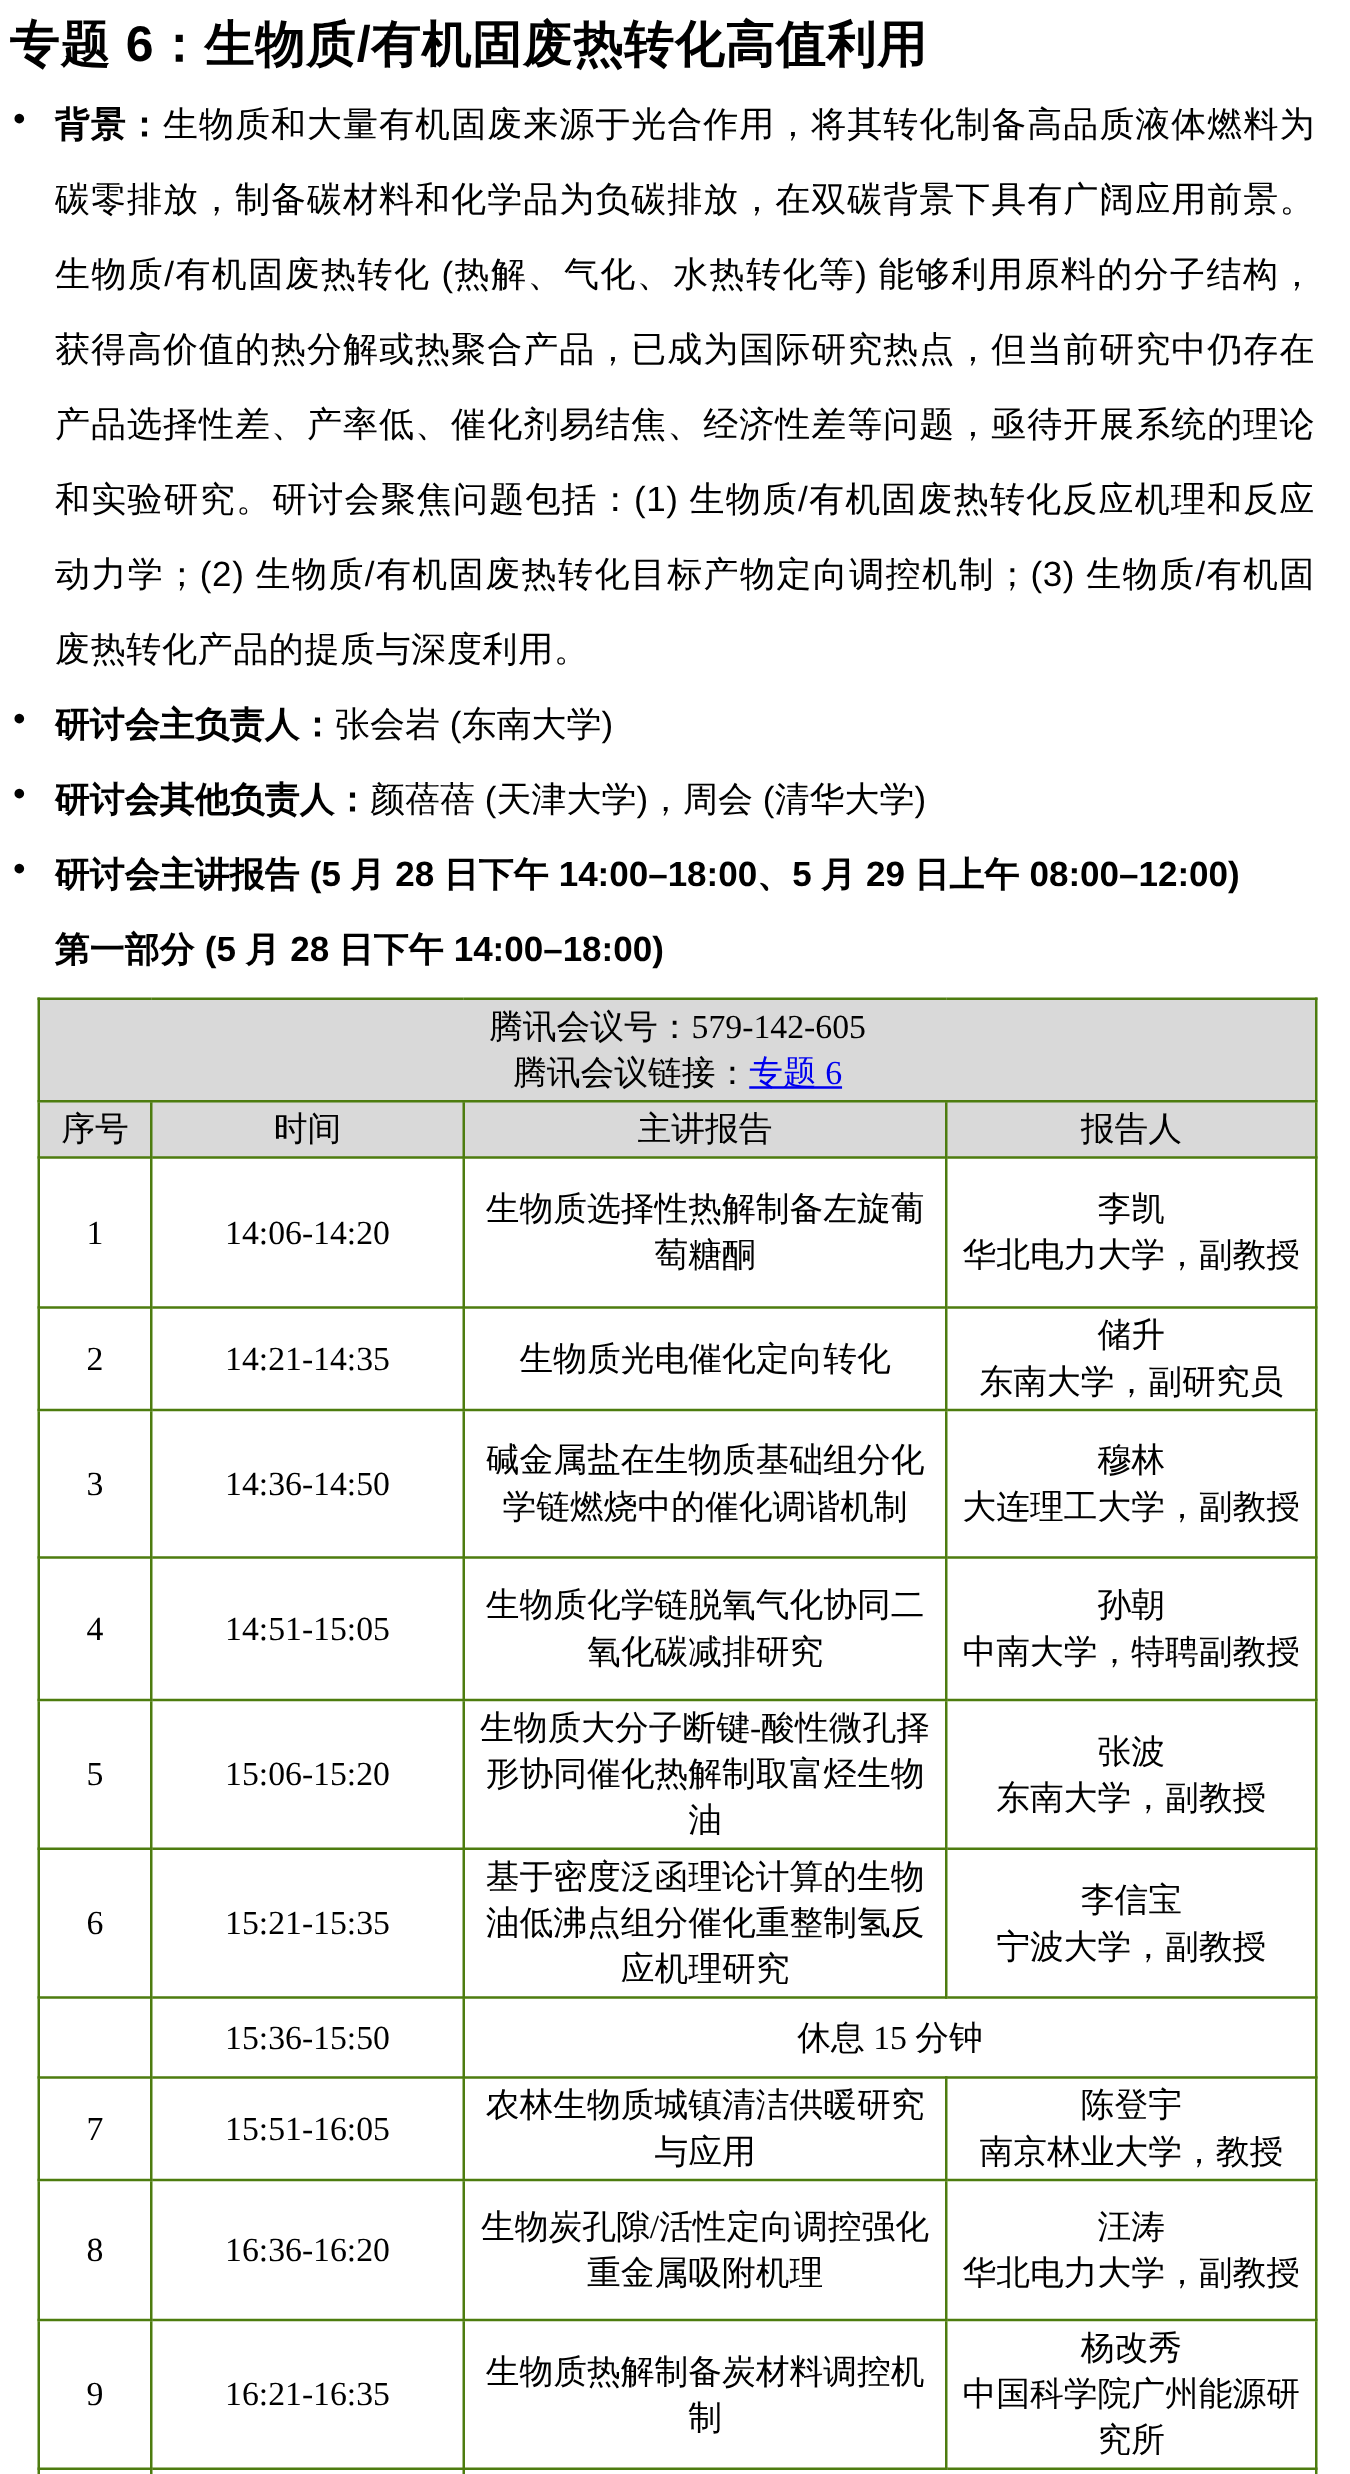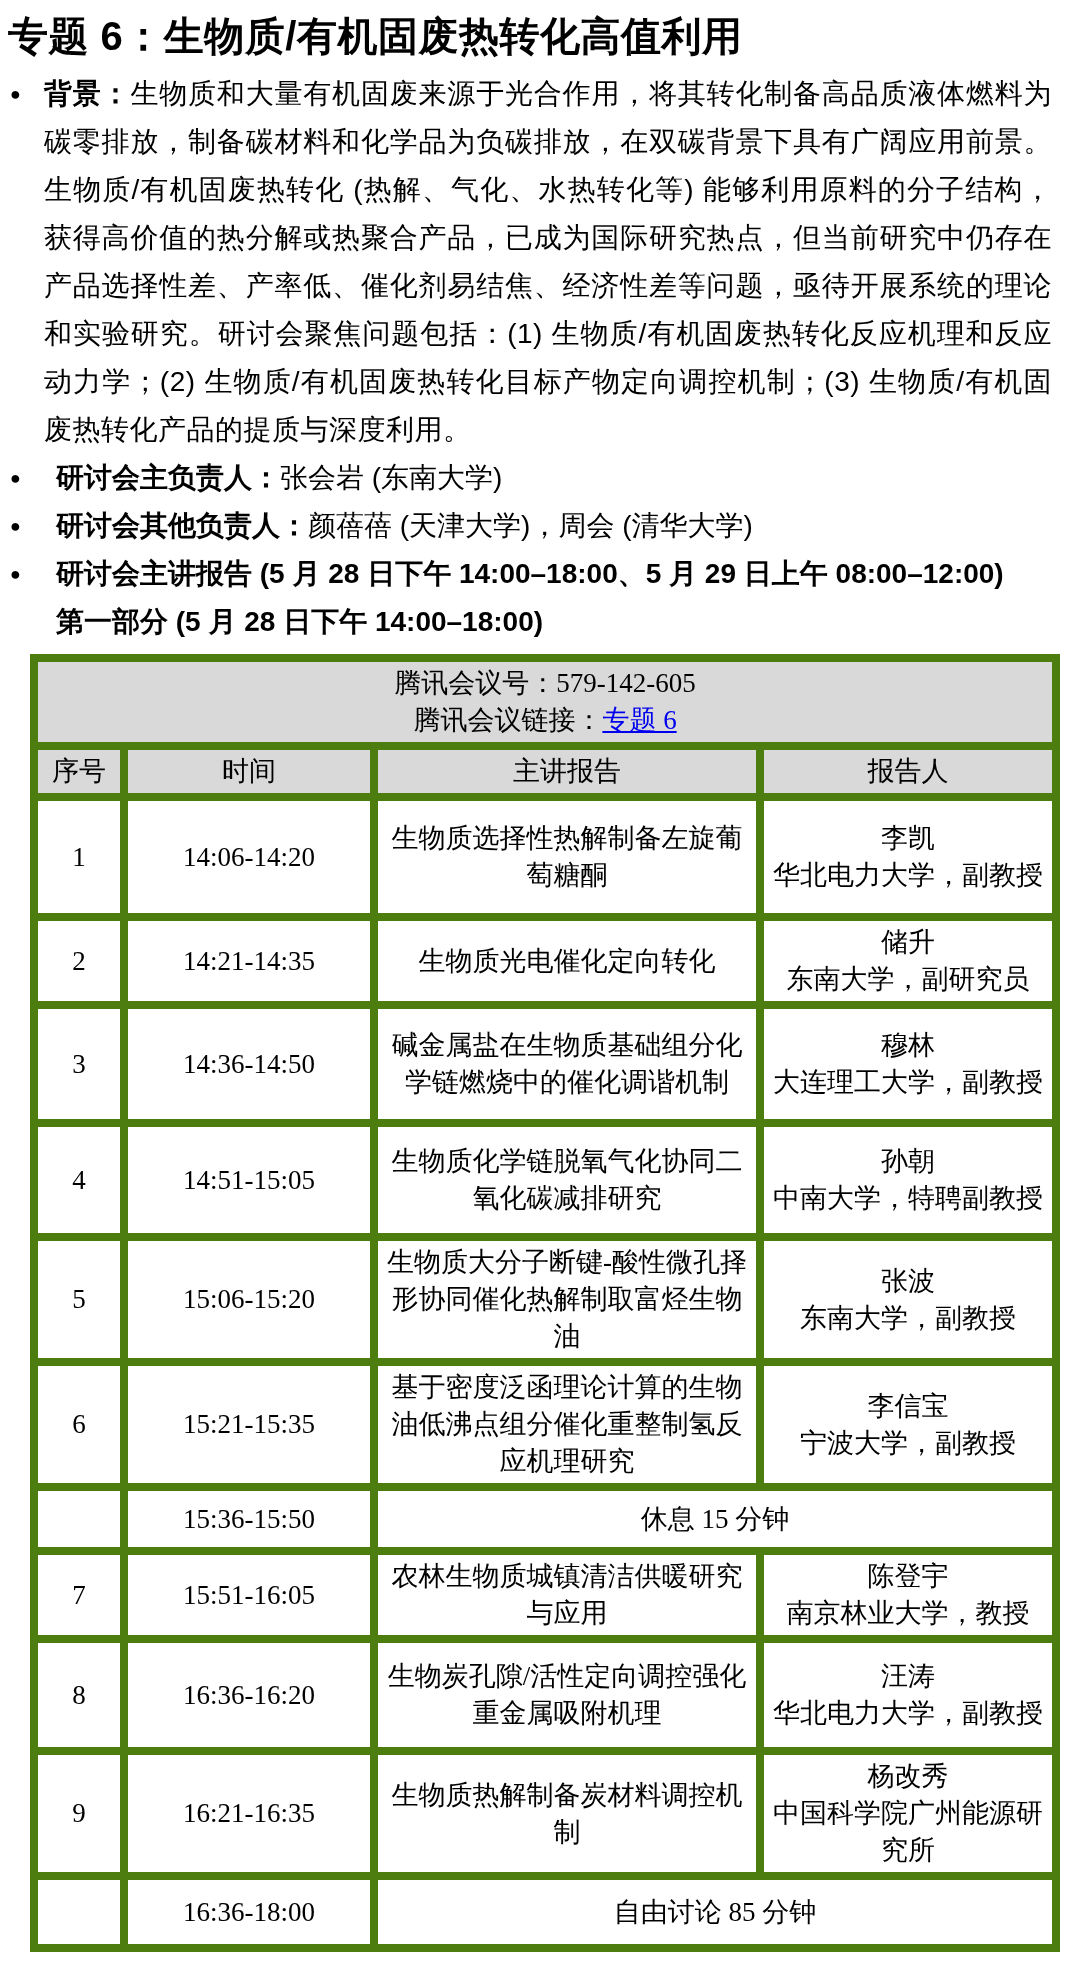--- a/index.html
+++ b/index.html
@@ -4,32 +4,32 @@
 <style>
   html,body{margin:0;padding:0;background:#ffffff;color:#000;}
   body{width:1080px;font-family:"Liberation Sans","DejaVu Sans",sans-serif;}
   .page{padding:10px 28px 0 8px;}
   h1.title{
     margin:4px 0 12px 0;text-align:left;font-size:40px;line-height:44px;
     font-weight:700;letter-spacing:.5px;
   }
   .bullet{display:flex;align-items:flex-start;}
   .mark{flex:0 0 34px;width:34px;font-size:18px;line-height:48px;text-align:left;padding-left:2px;}
-  .content{flex:1;font-size:28px;line-height:48px;}
+  .content{flex:1;font-size:28px;line-height:60px;}
   .para{text-align:justify;letter-spacing:.5px;min-height:384px;}
   .b{font-weight:700;}
-  .oneline{white-space:nowrap;margin-left:12px;}
+  .oneline{white-space:nowrap;}
   
   table.sched{
     border-collapse:collapse;table-layout:fixed;
     width:1022px;margin:8px 0 0 22px;
     font-family:"Liberation Serif","DejaVu Serif",serif;
   }
   table.sched td{
-    border:8px solid #4d7c0f;text-align:center;vertical-align:middle;
+    border:2px solid #4d7c0f;text-align:center;vertical-align:middle;
     font-size:27px;line-height:37px;padding:3px 6px;word-break:break-all;
   }
   tr.ghead td{background:var(--header-gray,#d9d9d9);}
   a.link{color:var(--link-blue,#0000EE);text-decoration:underline;cursor:pointer;}
   .rh78{height:78px}.rh64{height:64px}.rh58{height:43px}
   .rh120{height:120px}.rh76{height:76px}.rh118{height:118px}
   .rh114{height:114px}.rh112{height:112px}.rh82{height:82px}
   .rh116{height:116px}.rh56{height:72px}
 </style>
 </head>

